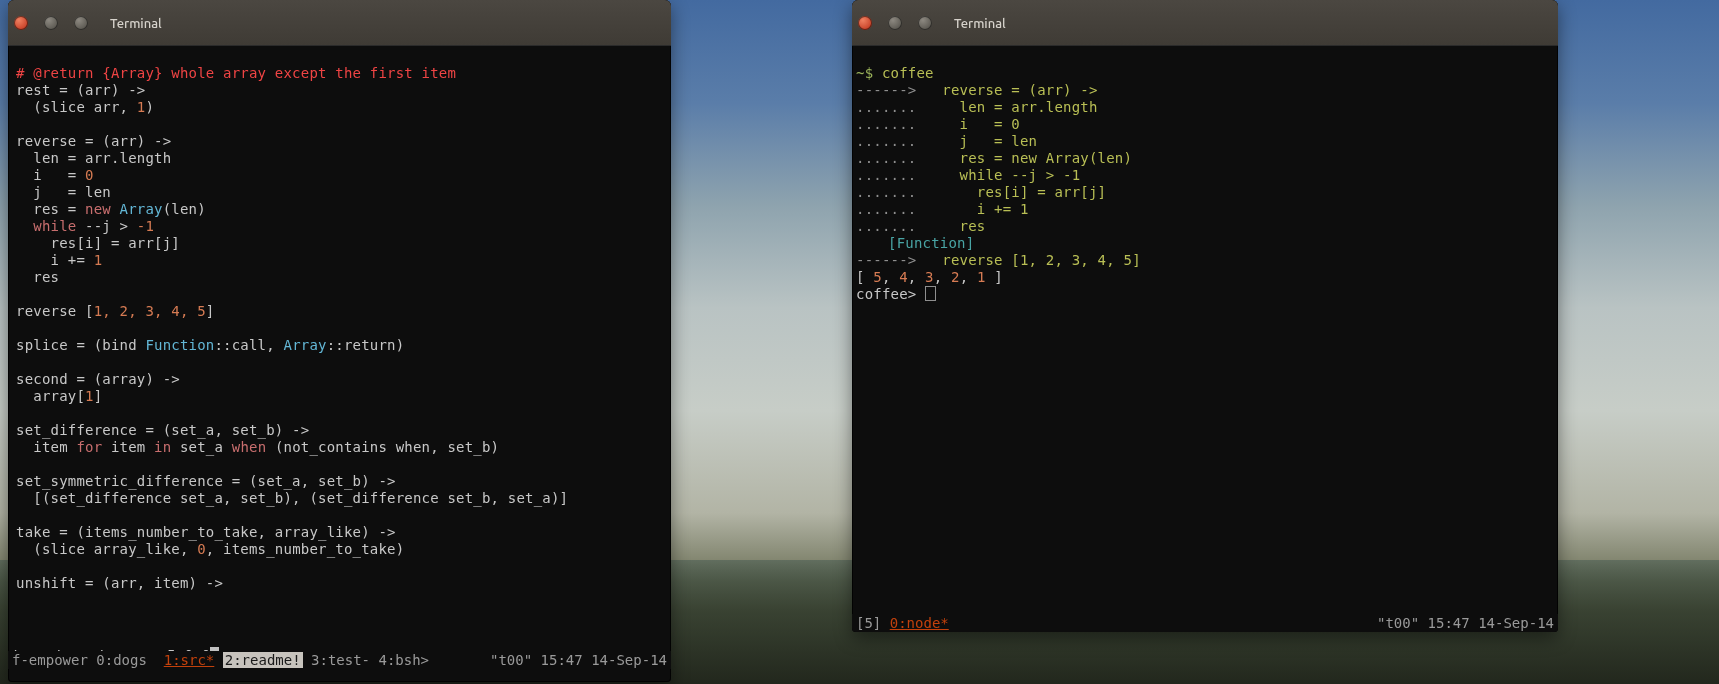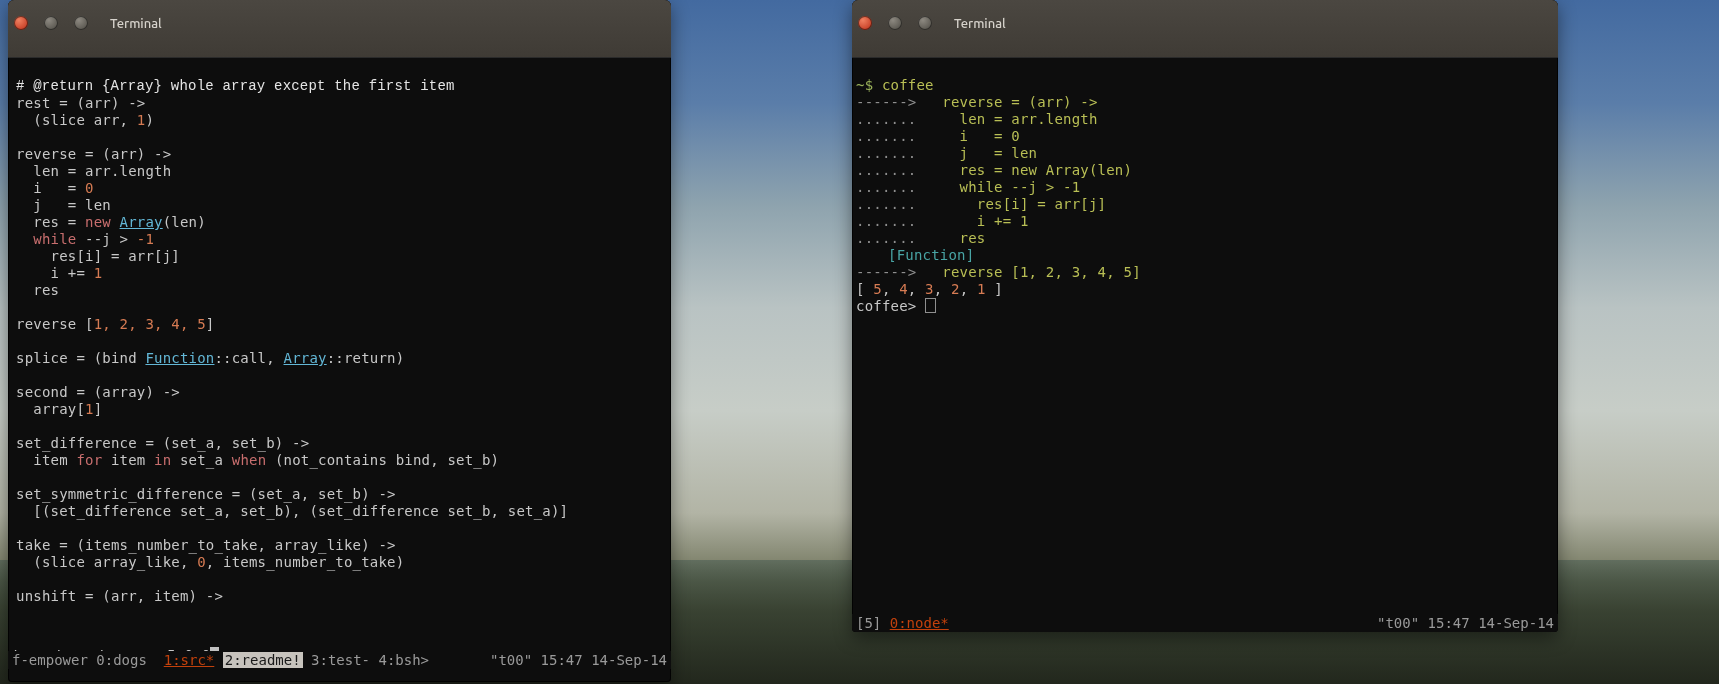--- a/index.html
+++ b/index.html
@@ -26,22 +26,22 @@
     border-radius: 6px 6px 4px 4px;
     box-shadow: 0 6px 18px rgba(0,0,0,0.45), 0 0 0 1px rgba(0,0,0,0.8) inset;
     color: #c8c8c8;
     overflow: hidden;
   }
   .titlebar {
     height: 25px;
     background: linear-gradient(180deg, #4b4741 0%, #3f3b35 100%);
     border-bottom: 1px solid #2b2b2b;
     display: flex;
-    align-items: flex-start;
-    padding: 16px 6px;
+    align-items: center;
+    padding: 10px 6px;
     gap: 16px;
     font-size: 13px;
     color: #d7d3cc;
   }
   .btn {
     width: 14px; height: 14px;
     border-radius: 50%;
     display: inline-block;
     box-shadow: inset 0 0 0 1px rgba(0,0,0,0.5);
   }
@@ -52,23 +52,23 @@
 
   .body {
     font-family: "DejaVu Sans Mono", "Liberation Mono", monospace;
     font-size: 14px;
     line-height: 17px;
     padding: 2px 0 0 0;
     white-space: pre;
     letter-spacing: 0.2px;
   }
 
-  .c-comment { color: #e5e5e5; font-family: Liberation Mono, monospace; }
+  .c-comment { color: #ef4444; }
   .c-kw      { color: #c86e6e; }       
-  .c-type    { color: #63b7d6; text-decoration: underline; }       
+  .c-type    { color: #63b7d6; }       
   .c-num     { color: #d67b53; }
 
   .c-yellow  { color: #b9bf55; margin-top: 12px; }
   .c-dgray   { color: #8f8f8f; }
   .c-cyan    { color: #49a5a5; margin-left: 32px; }
   .c-prompt  { color: #9ab25a; }
 
   .statusbar {
     font-family: "DejaVu Sans Mono", monospace;
     font-size: 14px;
@@ -123,21 +123,21 @@
 <span>  res</span>
 <span></span>
 <span><span>reverse [</span><span class="c-num">1, 2, 3, 4, 5</span><span>]</span></span>
 <span></span>
 <span><span>splice = (bind </span><span class="c-type">Function</span><span>::call, </span><span class="c-type">Array</span><span>::return)</span></span>
 <span></span>
 <span>second = (array) -&gt;</span>
 <span><span>  array[</span><span class="c-num">1</span><span>]</span></span>
 <span></span>
 <span>set_difference = (set_a, set_b) -&gt;</span>
-<span><span>  item </span><span class="c-kw">for</span><span> item </span><span class="c-kw">in</span><span> set_a </span><span class="c-kw">when</span><span> (not_contains bind, set_b)</span></span>
+<span><span>  item </span><span class="c-kw">for</span><span> item </span><span class="c-kw">in</span><span> set_a </span><span class="c-kw">when</span><span> (not_contains when, set_b)</span></span>
 <span></span>
 <span>set_symmetric_difference = (set_a, set_b) -&gt;</span>
 <span>  [(set_difference set_a, set_b), (set_difference set_b, set_a)]</span>
 <span></span>
 <span>take = (items_number_to_take, array_like) -&gt;</span>
 <span><span>  (slice array_like, </span><span class="c-num">0</span><span>, items_number_to_take)</span></span>
 <span></span>
 <span>unshift = (arr, item) -&gt;</span>
 </div>
   <div class="body" style="position:absolute; bottom:18px; left:4px; right:0;"><span>tmux target pane: 5:0.0</span><span class="cursor"></span></div>

